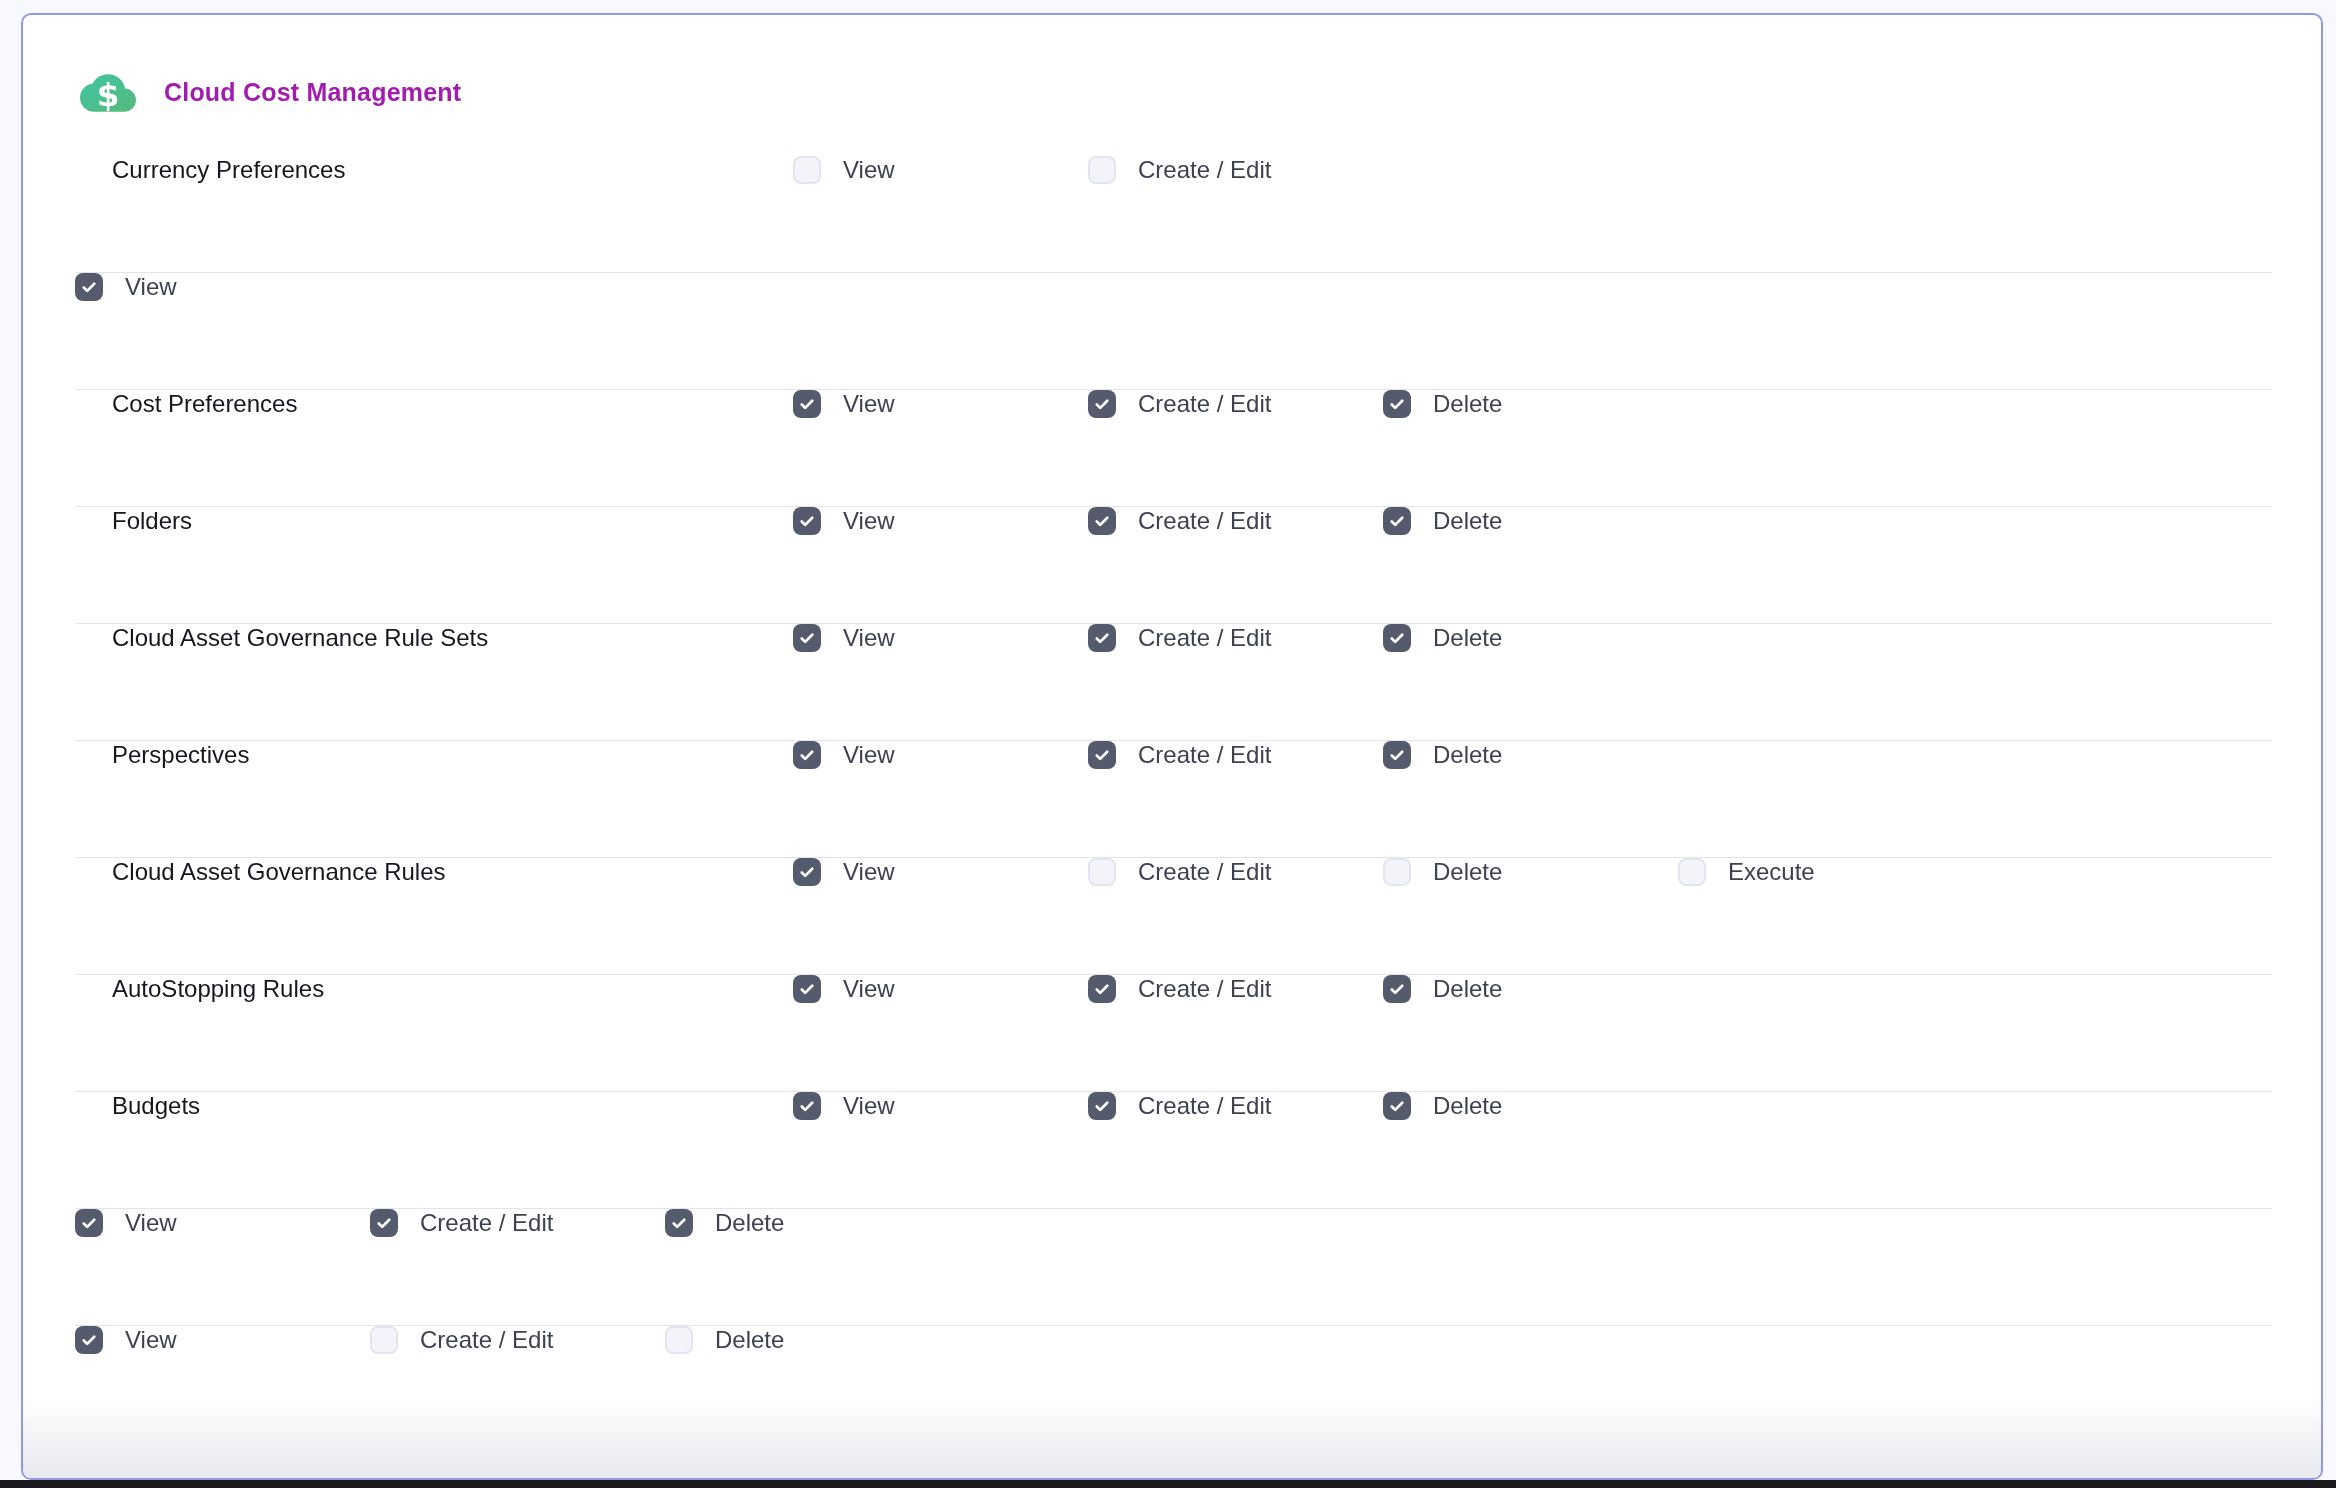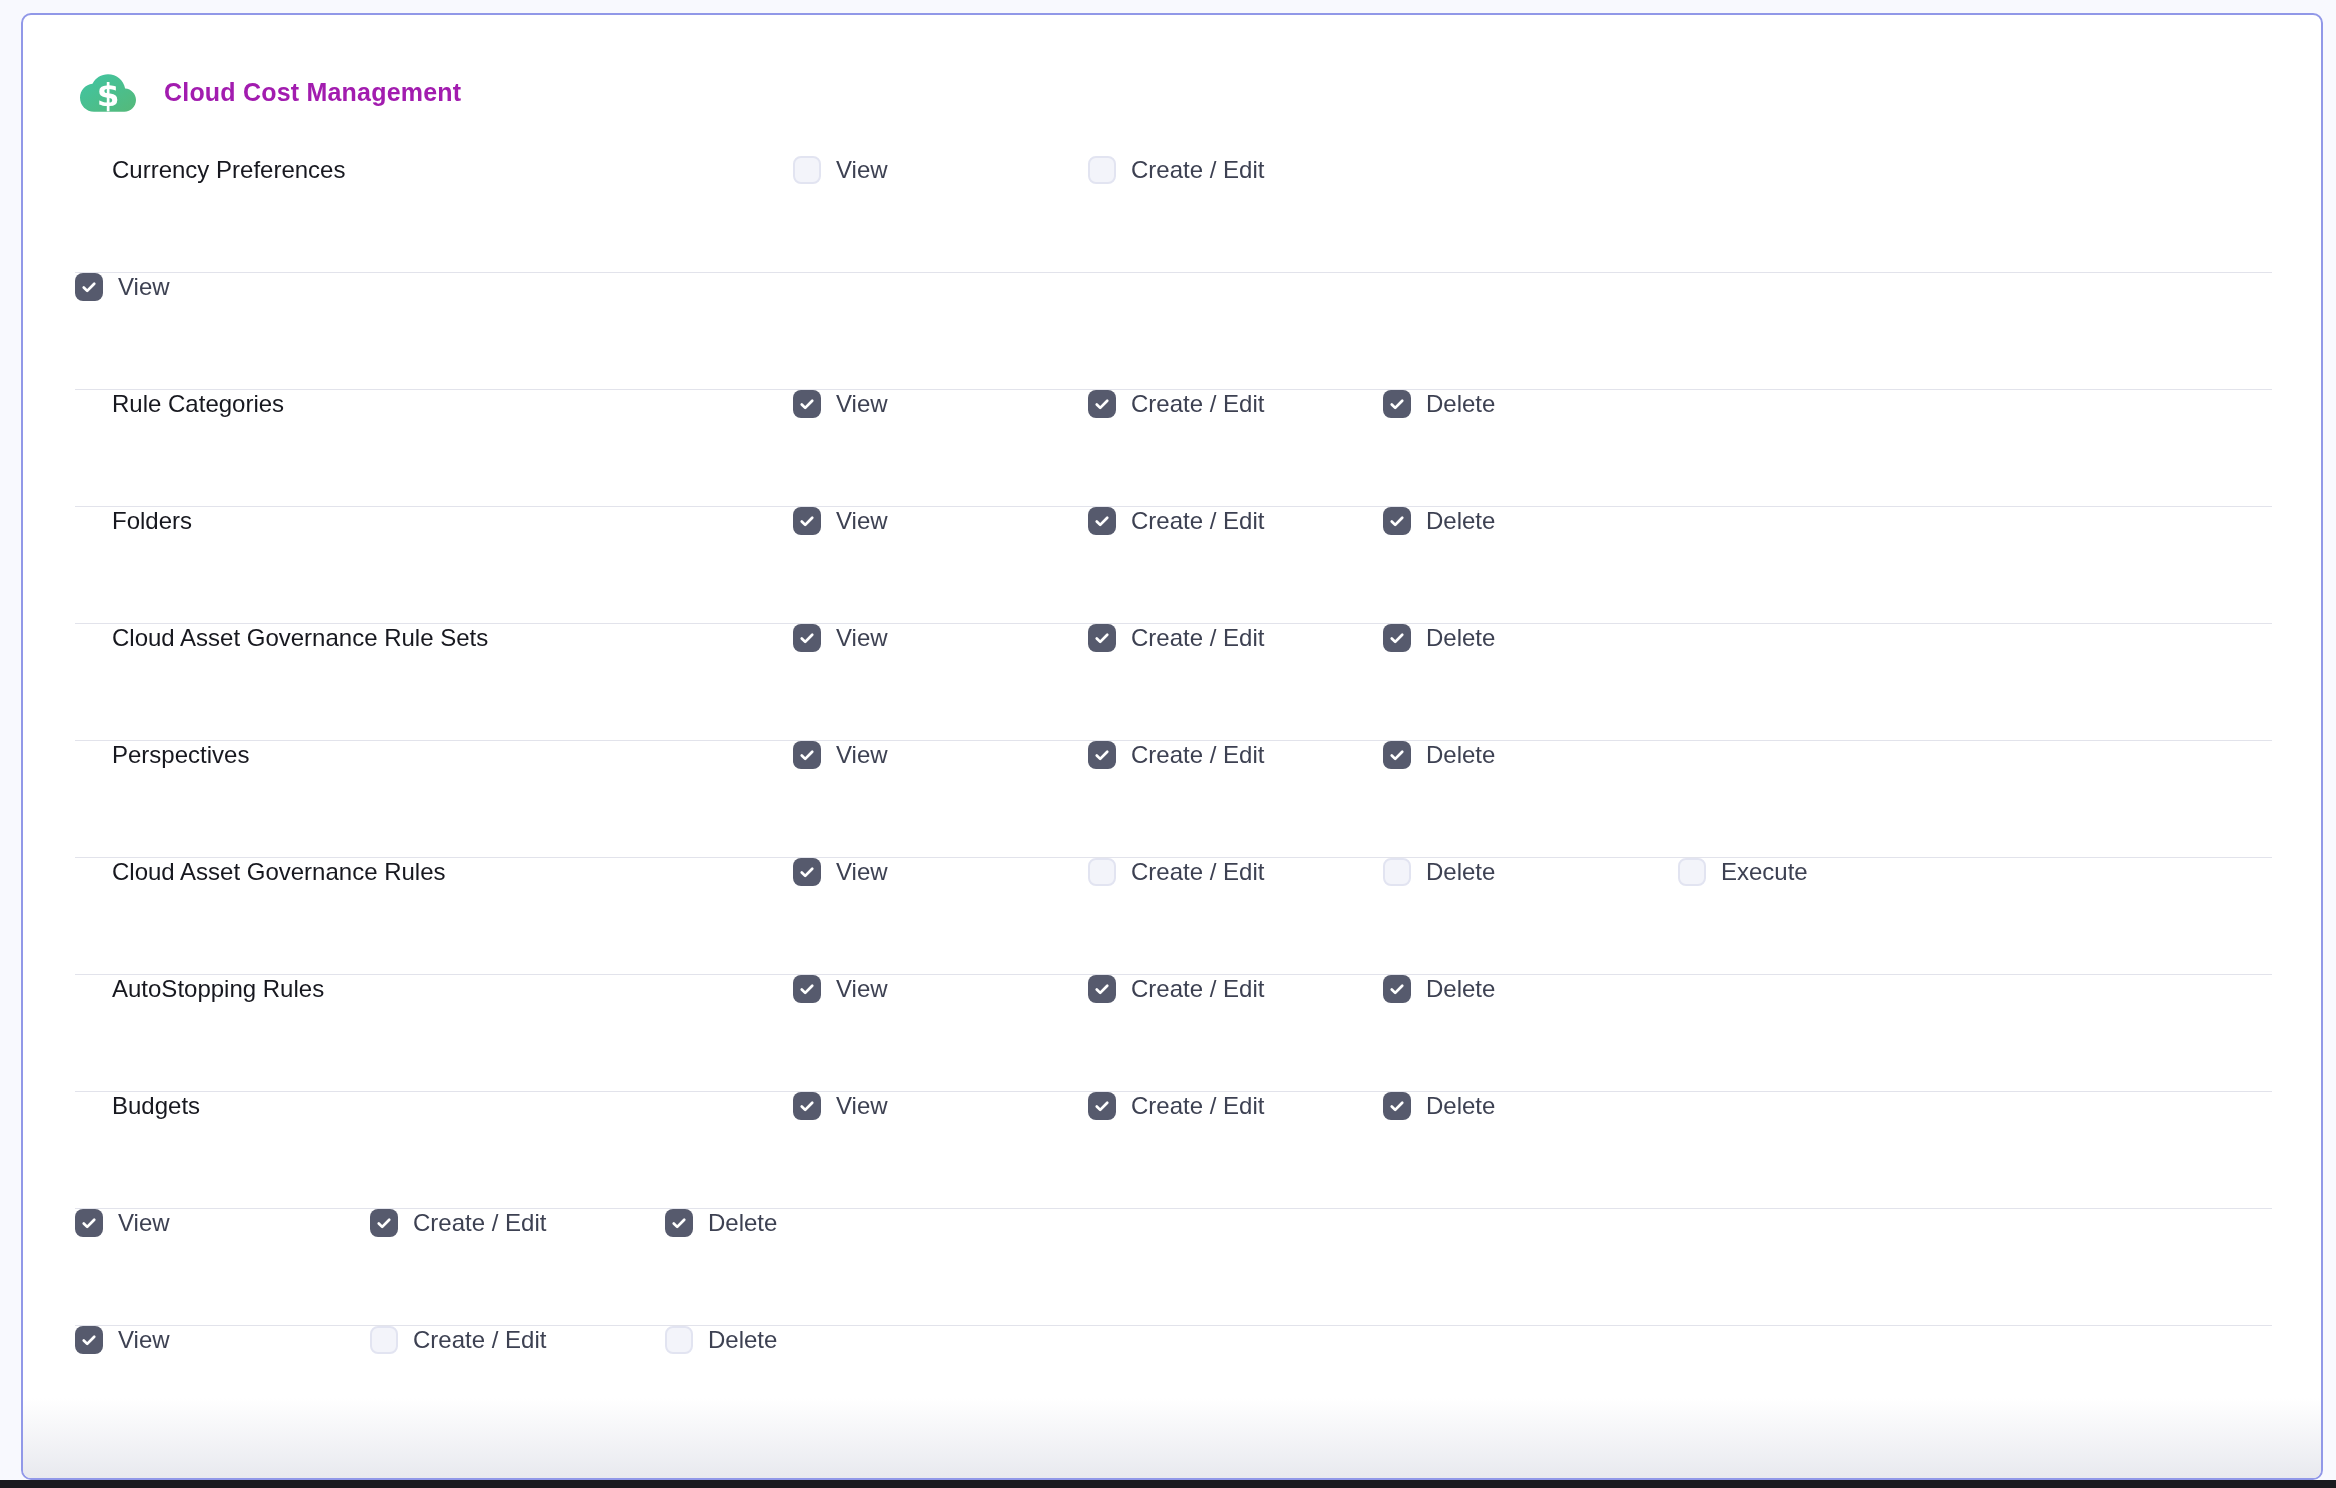--- a/index.html
+++ b/index.html
@@ -67,21 +67,21 @@
     width: 681px;
     flex: none;
     font-size: 24px;
     color: #17181f;
   }
   .perm-cell {
     width: 295px;
     flex: none;
     display: flex;
     align-items: center;
-    gap: 15px;
+    gap: 22px;
   }
   .checkbox {
     width: 28px;
     height: 28px;
     box-sizing: border-box;
     border-radius: 8px;
     flex: none;
     display: flex;
     align-items: center;
     justify-content: center;
@@ -141,21 +141,21 @@
   <div class="perm-cell">
     <div class="checkbox checked">
               <svg viewBox="0 0 24 24">
                 <path d="M5 12.6l4.6 4.6L19 7.6" fill="none" stroke="#ffffff" stroke-width="3.6" stroke-linecap="round" stroke-linejoin="round"></path>
               </svg>
             </div>
     <span class="perm-label">View</span>
   </div>
         </div>
         <div class="perm-row">
-    <div class="row-label">Rule Categories</div>
+    <div class="row-label">Cost Preferences</div>
   <div class="perm-cell">
     <div class="checkbox checked">
               <svg viewBox="0 0 24 24">
                 <path d="M5 12.6l4.6 4.6L19 7.6" fill="none" stroke="#ffffff" stroke-width="3.6" stroke-linecap="round" stroke-linejoin="round"></path>
               </svg>
             </div>
     <span class="perm-label">View</span>
   </div>
           <div class="perm-cell">
     <div class="checkbox checked">

